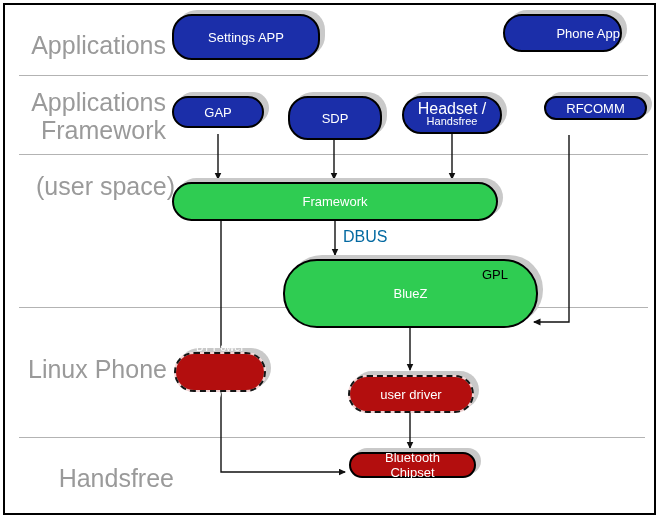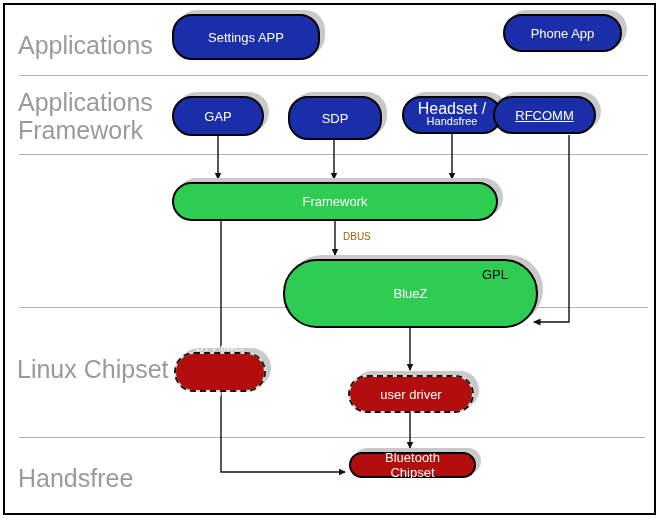--- a/index.html
+++ b/index.html
@@ -17,21 +17,21 @@
     width:663px;height:523px;position:relative;background:#ffffff;
     font-family:"Liberation Sans", sans-serif;overflow:hidden;
   }
   .frame{
     position:absolute;left:3px;top:3px;width:653px;height:512px;
     border:2px solid #000;box-sizing:border-box;background:#fff;
   }
   .sep{position:absolute;height:1px;background:var(--sep-gray);}
   .layer-label{
     position:absolute;color:var(--label-gray);font-size:25px;line-height:28px;
-    text-align:left;white-space:nowrap;
+    text-align:right;white-space:nowrap;
   }
   .connectors{position:absolute;left:0;top:0;width:663px;height:523px;}
   .pill{
     position:absolute;border:2px solid #000;border-radius:20px;
     box-sizing:border-box;display:flex;flex-direction:column;
     align-items:center;justify-content:center;
     color:#fff;font-size:13px;line-height:15px;text-align:center;
     box-shadow:5px -4px 0 var(--shadow);
   }
   .pill.blue{background:var(--blue);}
@@ -41,41 +41,42 @@
     border:2px dashed #141414;
     background:linear-gradient(var(--red),var(--red)) padding-box,
                linear-gradient(var(--dashgap),var(--dashgap)) border-box;
     gap:36px;
   }
   .pill .sub{font-size:11px;line-height:13px;}
   .gpl-note{
     position:absolute;top:7px;right:28px;color:#000;font-size:13px;line-height:13px;
   }
   .edge-label{
-    position:absolute;color:#a16207;font-size:10px;line-height:14px;white-space:nowrap;
+    position:absolute;color:#0369a1;font-size:16px;line-height:14px;white-space:nowrap;
   }
 </style>
 </head>
 <body>
 
 <div class="frame"></div>
 
 <div class="sep" style="left:19px;top:75px;width:629px;"></div>
 <div class="sep" style="left:19px;top:154px;width:629px;"></div>
 <div class="sep" style="left:19px;top:307px;width:629px;"></div>
 <div class="sep" style="left:19px;top:437px;width:626px;"></div>
 
 <div class="layer-label" style="left:18px;top:31px;width:148px;">Applications</div>
 <div class="layer-label" style="left:18px;top:88px;width:148px;">
   <div>Applications</div>
   <div>Framework</div>
 </div>
 <div class="layer-label" style="left:10px;top:172px;width:165px;">
+  <div>(user space)</div>
 </div>
-<div class="layer-label" style="left:17px;top:355px;width:150px;">Linux Chipset</div>
+<div class="layer-label" style="left:17px;top:355px;width:150px;">Linux Phone</div>
 <div class="layer-label" style="left:18px;top:464px;width:156px;">Handsfree</div>
 
 <svg class="connectors" viewBox="0 0 663 523" xmlns="http://www.w3.org/2000/svg">
   <defs>
     <marker id="arr" markerWidth="9" markerHeight="8" refX="6.5" refY="3.5" orient="auto" markerUnits="userSpaceOnUse">
       <path d="M0,0 L7.5,3.5 L0,7 Z" fill="#111"></path>
     </marker>
   </defs>
   <path d="M218,134 L218,179" stroke="#111" stroke-width="1.4" fill="none" marker-end="url(#arr)"></path>
   <path d="M334,134 L334,179" stroke="#111" stroke-width="1.4" fill="none" marker-end="url(#arr)"></path>
@@ -85,35 +86,35 @@
   <path d="M221,221 L221,472 L345,472" stroke="#111" stroke-width="1.4" fill="none" marker-end="url(#arr)"></path>
   <path d="M410,328 L410,370" stroke="#111" stroke-width="1.4" fill="none" marker-end="url(#arr)"></path>
   <path d="M410,413 L410,448" stroke="#111" stroke-width="1.4" fill="none" marker-end="url(#arr)"></path>
 </svg>
 
 <div class="edge-label" style="left:343px;top:230px;">DBUS</div>
 
 <div class="pill blue" style="left:172px;top:14px;width:148px;height:46px;">
   <span>Settings APP</span>
 </div>
-<div class="pill blue" style="left:503px;top:14px;width:119px;height:38px;">
+<div class="pill blue" style="left:503px;top:14px;width:119px;height:38px;align-items:flex-end;">
   <span>Phone App</span>
 </div>
 
-<div class="pill blue" style="left:172px;top:96px;width:92px;height:40px;">
+<div class="pill blue" style="left:172px;top:96px;width:92px;height:32px;">
   <span>GAP</span>
 </div>
 <div class="pill blue" style="left:288px;top:96px;width:94px;height:44px;">
   <span>SDP</span>
 </div>
 <div class="pill blue" style="left:402px;top:96px;width:100px;height:38px;">
   <span class="sub" style="font-size:16px;">Headset /</span>
   <span class="sub">Handsfree</span>
 </div>
-<div class="pill blue" style="left:493px;top:96px;width:103px;height:38px;text-decoration:underline;">
+<div class="pill blue" style="left:544px;top:96px;width:103px;height:24px;">
   <span>RFCOMM</span>
 </div>
 
 <div class="pill green" style="left:172px;top:182px;width:326px;height:39px;">
   <span>Framework</span>
 </div>
 <div class="pill green" style="left:283px;top:259px;width:255px;height:69px;border-radius:34px;">
   <span>BlueZ</span>
   <span class="gpl-note">GPL</span>
 </div>

